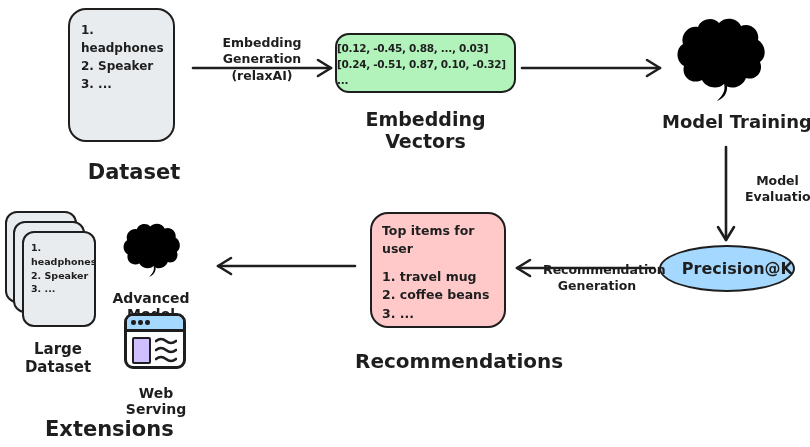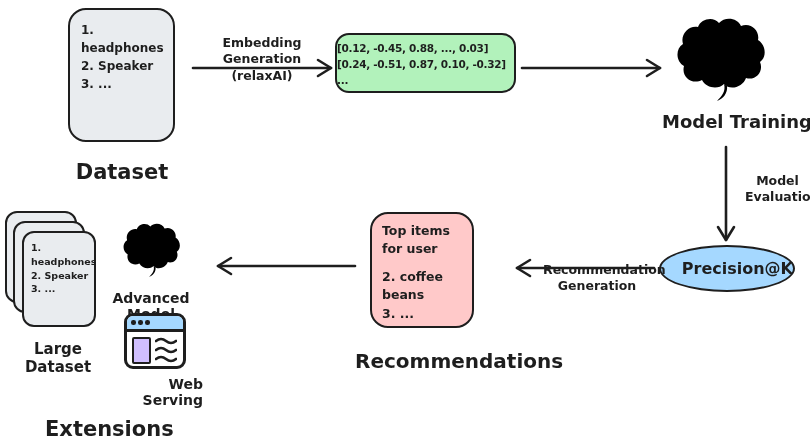--- a/index.html
+++ b/index.html
@@ -8,21 +8,21 @@
     font-family:"DejaVu Sans","Liberation Sans",sans-serif;color:#1e1e1e;
   }
   .arrows{position:absolute;left:0;top:0;width:810px;height:447px;pointer-events:none;}
   .arrows path{stroke:#1e1e1e;stroke-width:2.6;fill:none;stroke-linecap:round;stroke-linejoin:round;}
 
   .node{position:absolute;border:2.6px solid #1e1e1e;box-sizing:border-box;font-weight:600;}
   .dataset-box{left:68px;top:8px;width:107px;height:134px;border-radius:18px;background:#e9ecef;
     padding:11px 4px 0 11px;font-size:12px;line-height:1.5;}
   .embedding-box{left:335px;top:33px;width:181px;height:60px;border-radius:14px;background:#b2f2bb;
     padding:6px 0 0 0;font-size:10.5px;letter-spacing:-0.3px;line-height:1.5;white-space:nowrap;}
-  .recommendations-box{left:370px;top:212px;width:104px;height:116px;border-radius:18px;background:#ffc9c9;
+  .recommendations-box{left:370px;top:212px;width:136px;height:116px;border-radius:18px;background:#ffc9c9;
     padding:8px 2px 4px 10px;font-size:12.5px;line-height:1.45;}
   .recommendations-box .box-title{margin-bottom:10px;}
   .ellipse{left:659px;top:245px;width:136px;height:47px;border-radius:50%;background:#a5d8ff;
     display:flex;align-items:center;justify-content:flex-end;font-size:16px;}
 
   .big-label{position:absolute;font-size:21px;font-weight:600;text-align:center;}
   .mid-label{position:absolute;font-size:18px;font-weight:600;text-align:center;}
   .small-label{position:absolute;font-size:14px;font-weight:600;text-align:center;}
   .arrow-label{position:absolute;font-size:12.5px;font-weight:600;text-align:center;line-height:1.3;}
 
@@ -85,32 +85,33 @@
       <path d="M355 266 L218 266"></path>
         <path d="M231 258 L218 266 L231 274"></path>
     </g>
   </svg>
 
   <div class="node dataset-box">
     <div>1. headphones</div>
     <div>2. Speaker</div>
     <div>3. ...</div>
   </div>
-  <div class="big-label" style="left:60px;top:160px;width:124px;">Dataset</div>
+  <div class="big-label" style="left:72px;top:160px;width:124px;">Dataset</div>
 
   <div class="arrow-label" style="left:193px;top:35px;width:138px;">
     <div>Embedding Generation</div>
     <div>(relaxAI)</div>
   </div>
 
   <div class="node embedding-box">
     <div>[0.12, -0.45, 0.88, ..., 0.03]</div>
     <div>[0.24, -0.51, 0.87, 0.10, -0.32]</div>
     <div>...</div>
   </div>
+  <div class="mid-label" style="left:335px;top:108px;width:181px;font-size:19px;">Embedding Vectors</div>
 
   <svg class="brain" style="left:672px;top:16px;" width="96" height="88">
     <use href="#brain-sym"></use>
   </svg>
   <div class="mid-label" style="left:645px;top:111px;width:160px;margin-left:12px;">Model Training</div>
 
   <div class="arrow-label" style="left:745px;top:173px;width:65px;">
     <div>Model</div>
     <div>Evaluation</div>
   </div>
@@ -119,20 +120,21 @@
     <span>Precision@K</span>
   </div>
 
   <div class="arrow-label" style="left:543px;top:234px;width:108px;margin-top:28px;">
     <div>Recommendation</div>
     <div>Generation</div>
   </div>
 
   <div class="node recommendations-box">
     <div class="box-title">Top items for user</div>
+    <div>1. travel mug</div>
     <div>2. coffee beans</div>
     <div>3. ...</div>
   </div>
   <div class="mid-label" style="left:355px;top:349px;width:160px;font-size:20px;">Recommendations</div>
 
   <div class="card" style="left:5px;top:211px;width:72px;height:92px;"></div>
   <div class="card" style="left:13px;top:221px;width:72px;height:92px;"></div>
   <div class="card card-front" style="left:22px;top:231px;width:74px;height:96px;">
     <div>1. headphones</div>
     <div>2. Speaker</div>
@@ -153,17 +155,17 @@
     </div>
     <div class="browser-body">
       <div class="panel"></div>
       <svg class="waves" width="22" height="28" viewBox="0 0 22 28">
         <path d="M1 5 Q6 1 11 5 Q16 9 21 5"></path>
         <path d="M1 14 Q6 10 11 14 Q16 18 21 14"></path>
         <path d="M1 23 Q6 19 11 23 Q16 27 21 23"></path>
       </svg>
     </div>
   </div>
-  <div class="small-label" style="left:109px;top:376px;width:94px;text-align:right;">Web Serving</div>
+  <div class="small-label" style="left:109px;top:385px;width:94px;">Web Serving</div>
 
   <div class="big-label" style="left:45px;top:417px;width:112px;">Extensions</div>
 
 </div>
 
 </body></html>

